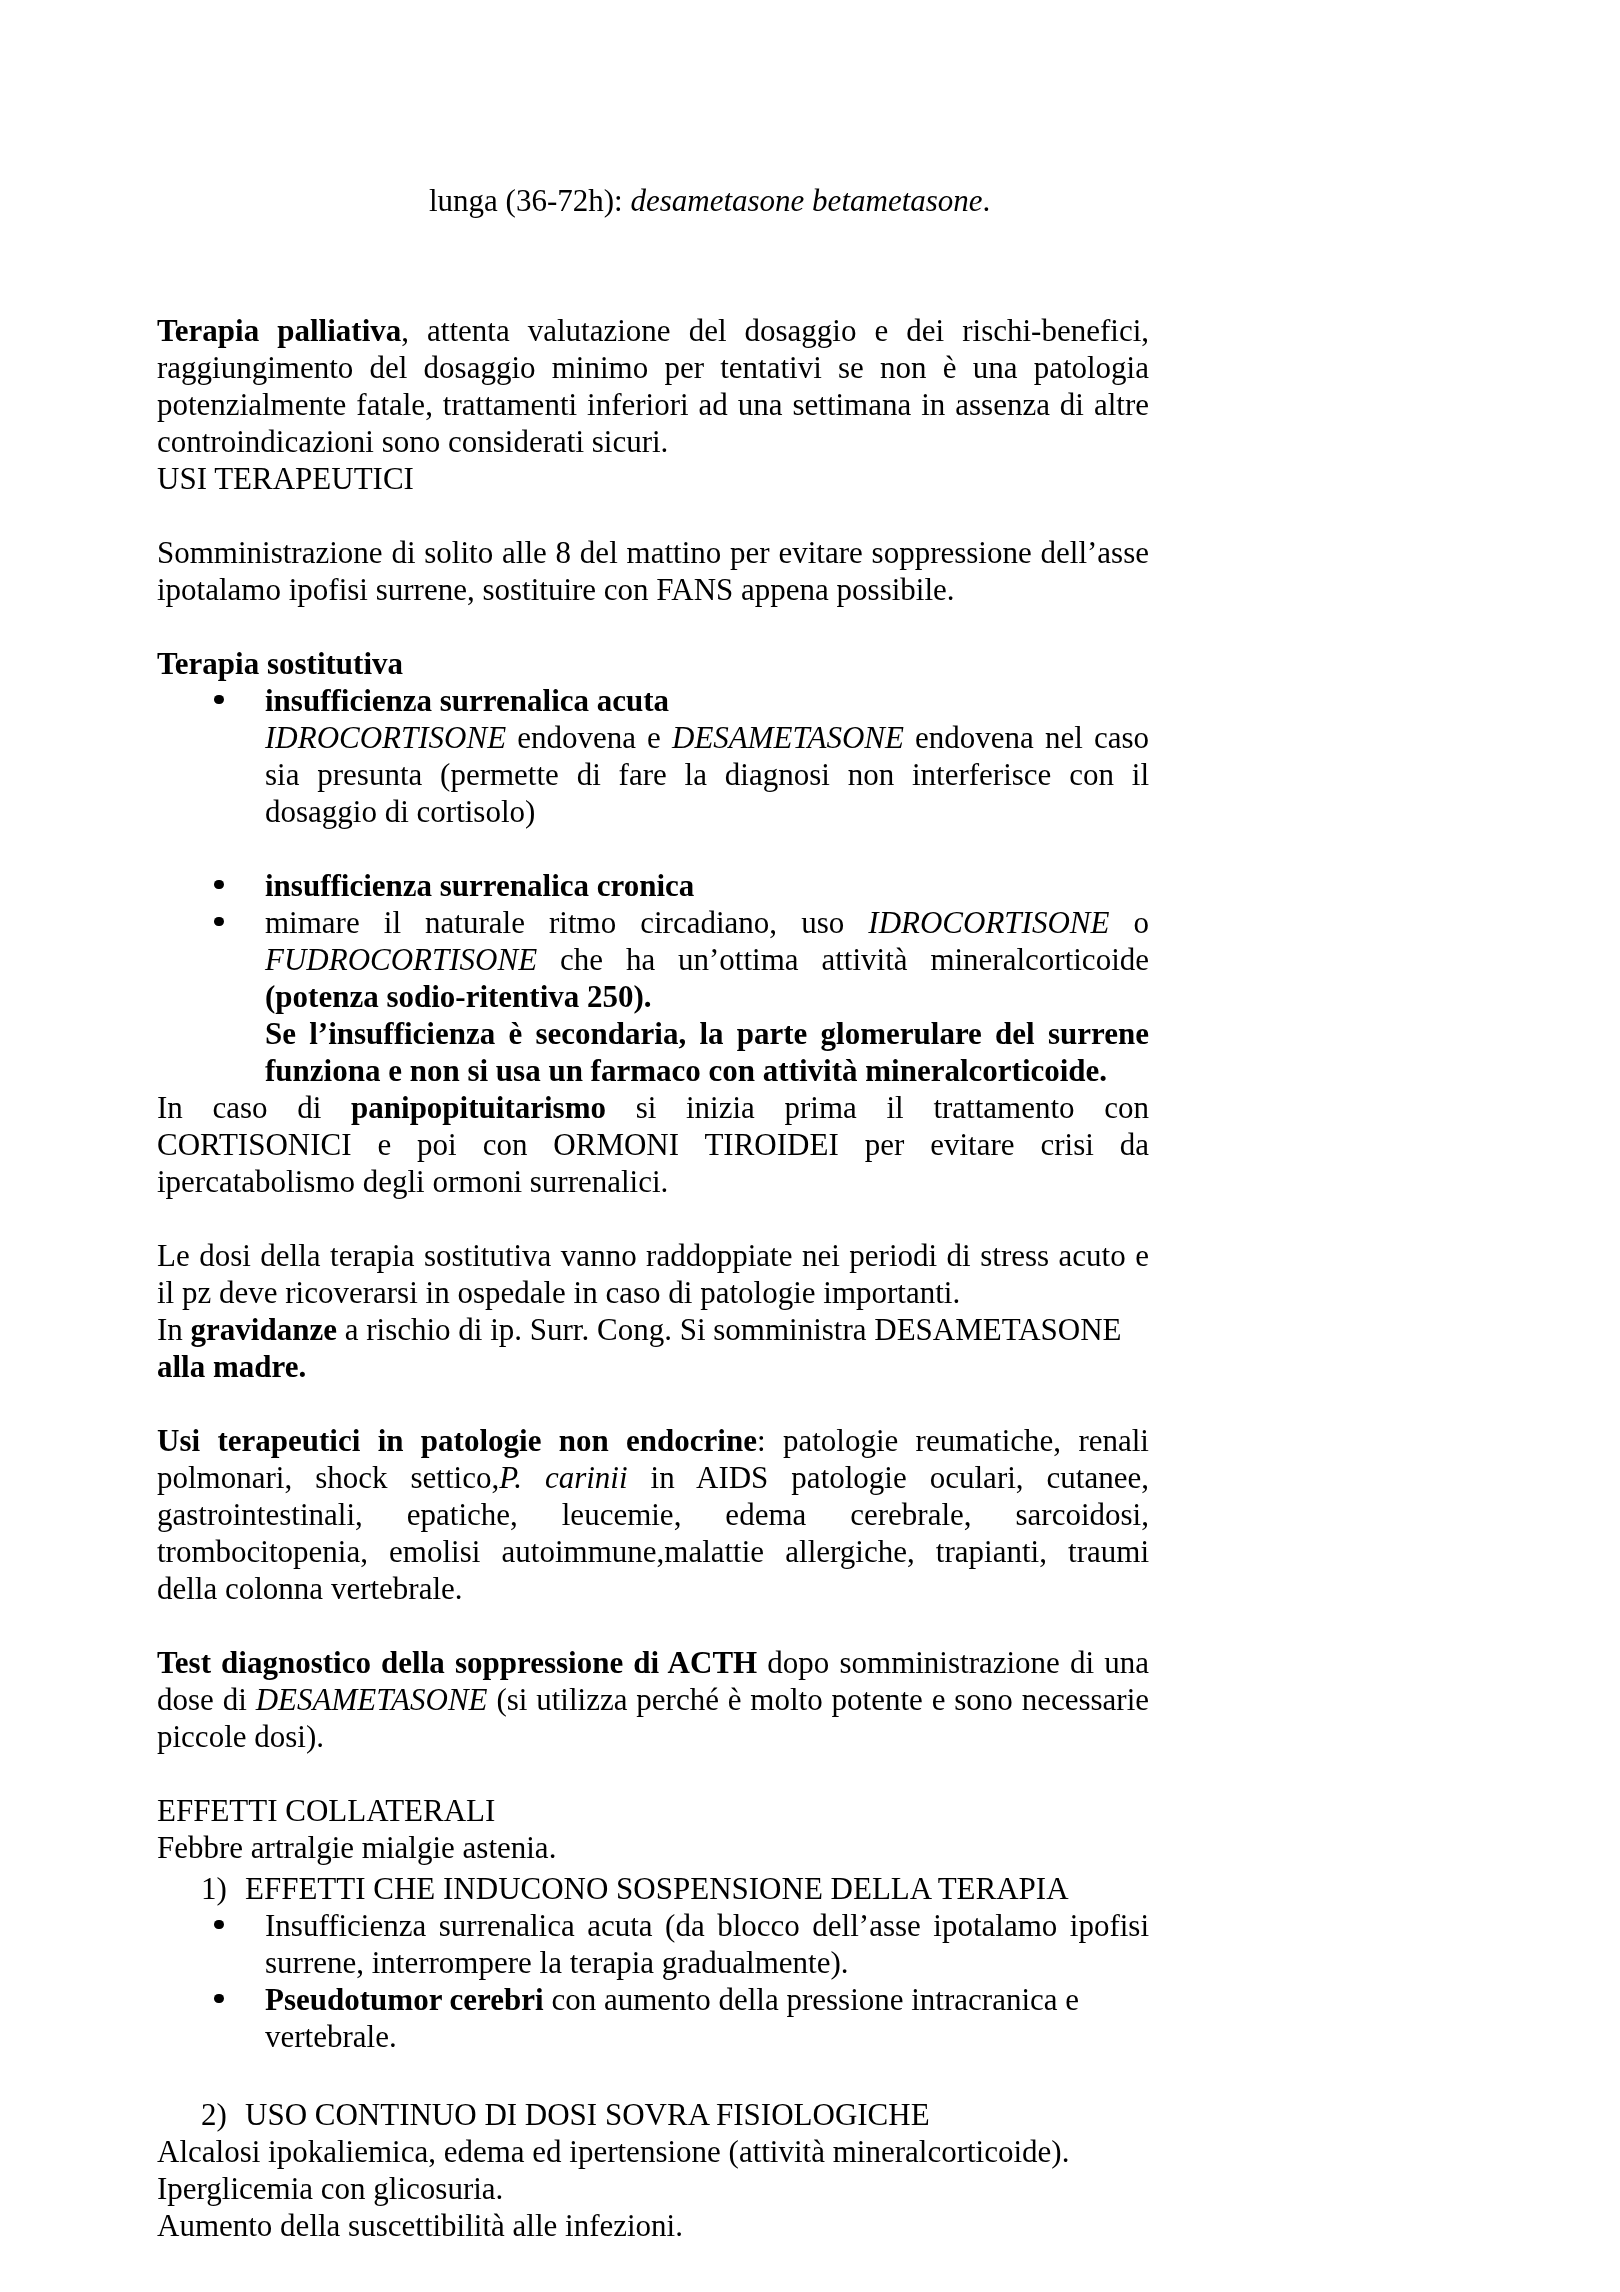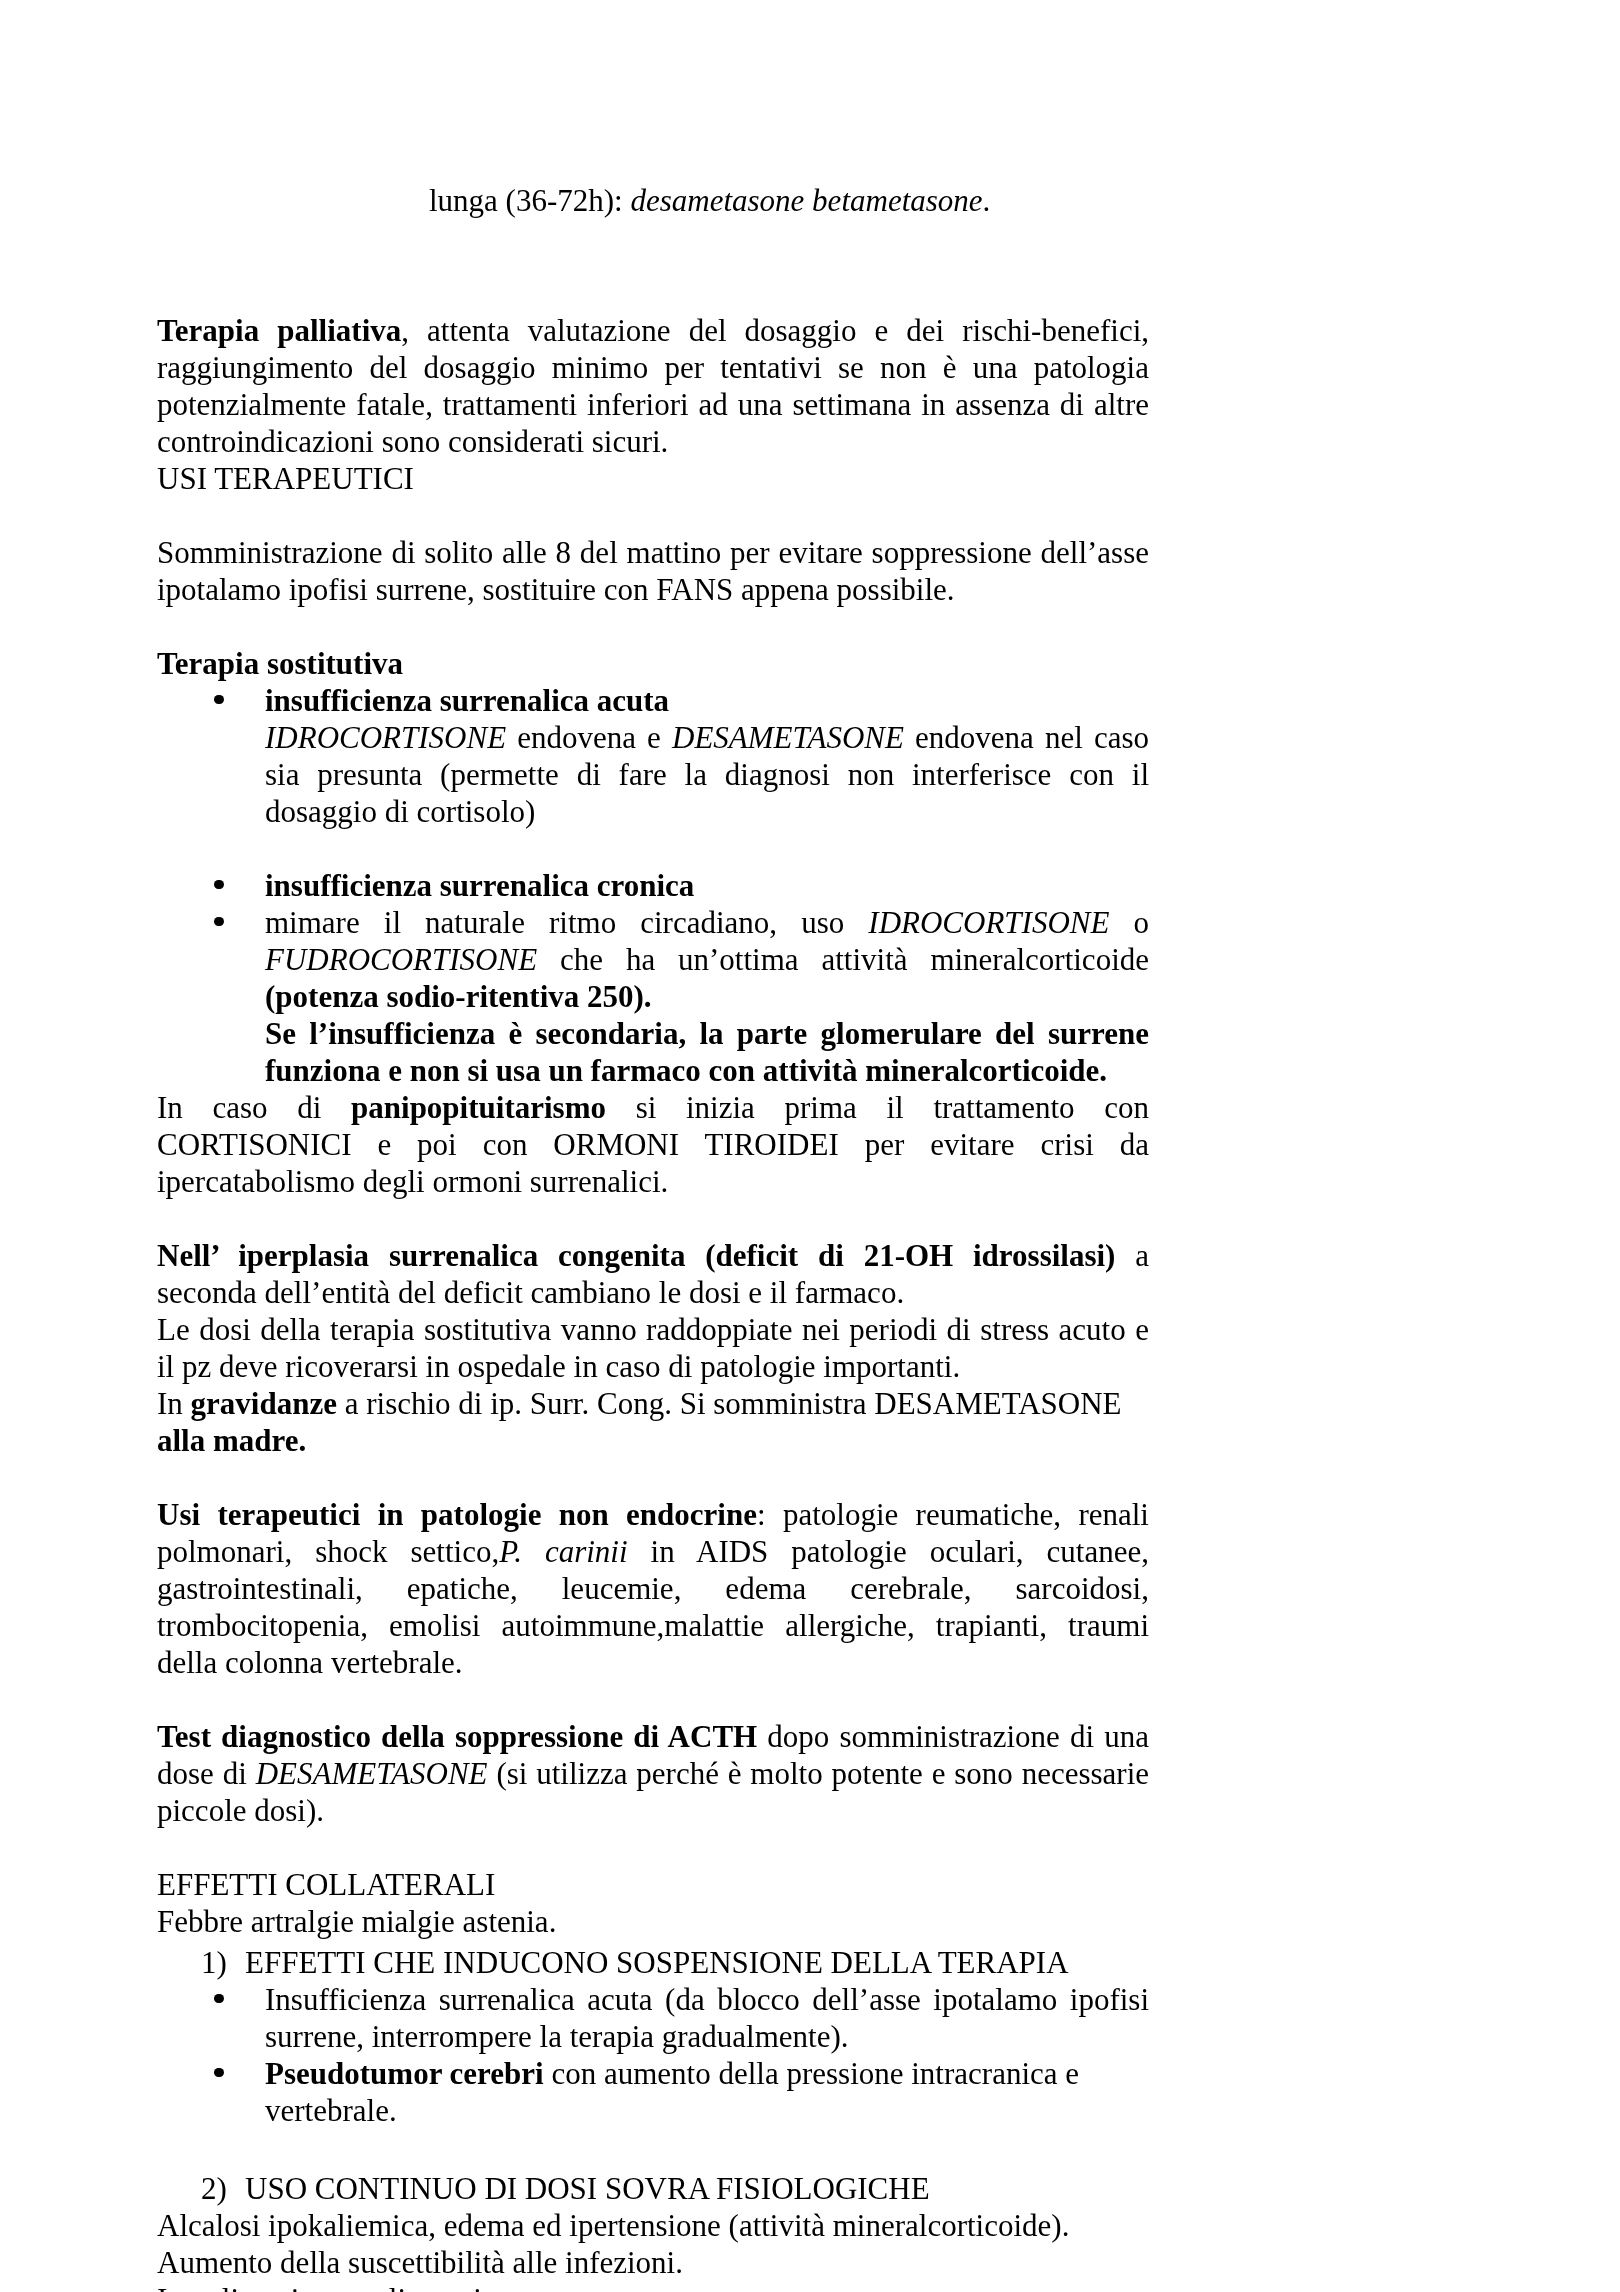--- a/index.html
+++ b/index.html
@@ -62,33 +62,32 @@
       <div class="spacer"></div>
       <div class="block paragraph"><span class="b ">Terapia sostitutiva</span></div>
       <div class="block bullet"><span class="dot"></span><span class="b ">insufficienza surrenalica acuta</span></div>
       <div class="block indent justify"><span class="i">IDROCORTISONE</span><span class=""> endovena e </span><span class="i">DESAMETASONE</span><span class=""> endovena nel caso sia presunta (permette di fare la diagnosi non interferisce con il dosaggio di cortisolo)</span></div>
       <div class="spacer"></div>
       <div class="block bullet"><span class="dot"></span><span class="b ">insufficienza surrenalica cronica</span></div>
       <div class="block bullet justify"><span class="dot"></span><span class="">mimare il naturale ritmo circadiano, uso </span><span class="i">IDROCORTISONE</span><span class=""> o </span><span class="i">FUDROCORTISONE</span><span class=""> che ha un’ottima attività mineralcorticoide </span><span class="b ">(potenza sodio-ritentiva 250).</span></div>
       <div class="block indent justify"><span class="b ">Se l’insufficienza è secondaria, la parte glomerulare del surrene funziona e non si usa un farmaco con attività mineralcorticoide.</span></div>
       <div class="block paragraph justify"><span class="">In caso di </span><span class="b ">panipopituitarismo</span><span class=""> si inizia prima il trattamento con CORTISONICI e poi con ORMONI TIROIDEI per evitare crisi da ipercatabolismo degli ormoni surrenalici.</span></div>
       <div class="spacer"></div>
-      <div class="block paragraph justify"><span class="b ">Nell’ iperplasia surrenalica congenita (deficit di 21-OH idrossilasi)</span><span class=""> a seconda dell’entità del deficit cambiano le dosi e il farmaco.</span></div>
       <div class="block paragraph justify"><span class="">Le dosi della terapia sostitutiva vanno raddoppiate nei periodi di stress acuto e il pz deve ricoverarsi in ospedale in caso di patologie importanti.</span></div>
       <div class="block paragraph"><span class="">In </span><span class="b ">gravidanze</span><span class=""> a rischio di ip. Surr. Cong. Si somministra DESAMETASONE </span><span class="b ">alla madre.</span></div>
       <div class="spacer"></div>
       <div class="block paragraph justify"><span class="b ">Usi terapeutici in patologie non endocrine</span><span class="">: patologie reumatiche, renali polmonari, shock settico,</span><span class="i">P. carinii</span><span class=""> in AIDS patologie oculari, cutanee, gastrointestinali, epatiche, leucemie, edema cerebrale, sarcoidosi, trombocitopenia, emolisi autoimmune,malattie allergiche, trapianti, traumi della colonna vertebrale.</span></div>
       <div class="spacer"></div>
       <div class="block paragraph justify"><span class="b ">Test diagnostico della soppressione di ACTH</span><span class=""> dopo somministrazione di una dose di </span><span class="i">DESAMETASONE</span><span class=""> (si utilizza perché è molto potente e sono necessarie piccole dosi).</span></div>
       <div class="spacer"></div>
       <div class="block paragraph"><span class="">EFFETTI COLLATERALI</span></div>
       <div class="block paragraph"><span class="">Febbre artralgie mialgie astenia.</span></div>
       <div class="block numbered"><span class="num">1)</span><span class="">EFFETTI CHE INDUCONO SOSPENSIONE DELLA TERAPIA</span></div>
       <div class="block bullet justify"><span class="dot"></span><span class="">Insufficienza surrenalica acuta (da blocco dell’asse ipotalamo ipofisi surrene, interrompere la terapia gradualmente).</span></div>
       <div class="block bullet"><span class="dot"></span><span class="b ">Pseudotumor cerebri</span><span class=""> con aumento della pressione intracranica e vertebrale.</span></div>
       <div class="spacer"></div>
       <div class="block numbered"><span class="num">2)</span><span class="">USO CONTINUO DI DOSI SOVRA FISIOLOGICHE</span></div>
       <div class="block paragraph"><span class="">Alcalosi ipokaliemica, edema ed ipertensione (attività mineralcorticoide).</span></div>
+      <div class="block paragraph"><span class="">Iperglicemia con glicosuria.</span></div>
       <div class="block paragraph"><span class="">Aumento della suscettibilità alle infezioni.</span></div>
-      <div class="block paragraph"><span class="">Iperglicemia con glicosuria.</span></div>
     </div>
 </div>
 
 
 </body></html>

